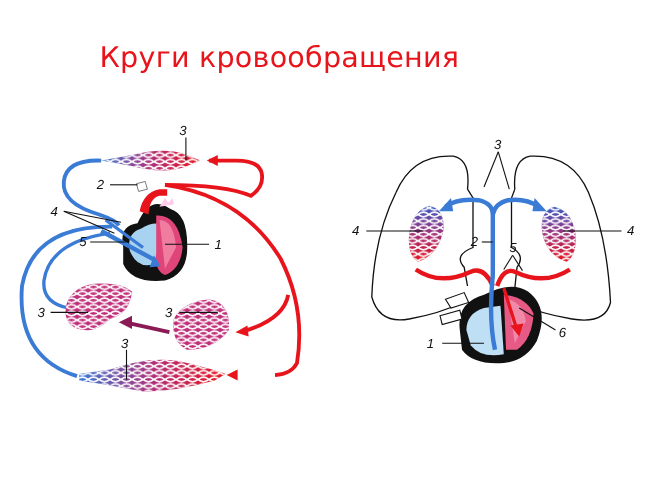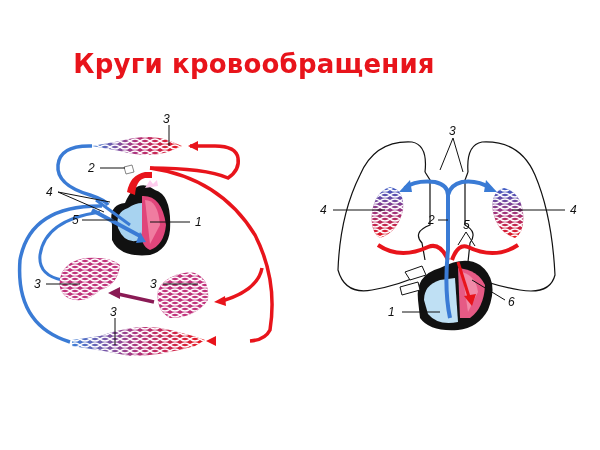--- a/index.html
+++ b/index.html
@@ -1,17 +1,17 @@
 <!DOCTYPE html>
 <html><head>
 <meta charset="utf-8">
 <style>
   html,body{margin:0;padding:0;background:#fff;}
   body{width:600px;height:450px;position:relative;overflow:hidden;font-family:"Liberation Sans",sans-serif;}
-  .title{position:absolute;left:0;top:49px;width:508px;text-align:center;color:#e8141b;font-weight:bold;font-size:26px;font-family:"DejaVu Sans",sans-serif;letter-spacing:0.2px;}
+  .title{position:absolute;left:0;top:38px;width:508px;text-align:center;color:#e8141b;font-weight:normal;font-size:26px;font-family:"DejaVu Sans",sans-serif;letter-spacing:0.2px;}
   svg{position:absolute;left:0;top:0;}
   .lbl{font-family:"Liberation Sans",sans-serif;font-style:italic;font-size:12px;fill:#111;}
 </style>
 </head>
 <body>
 
 <div class="title">Круги кровообращения</div>
 
 <svg width="600" height="450" viewBox="0 0 600 450">
   <defs>

